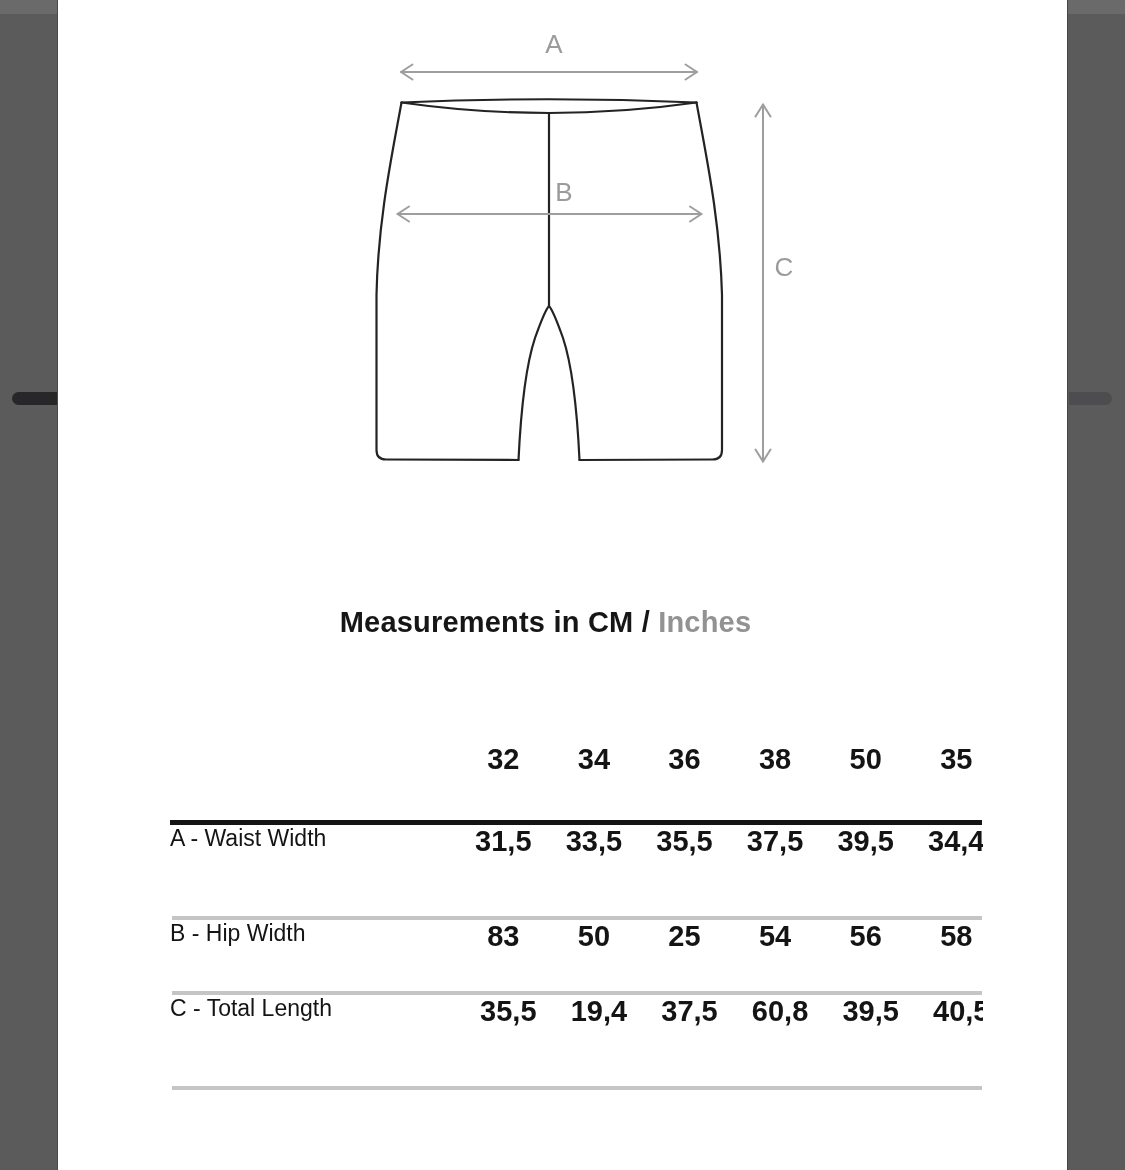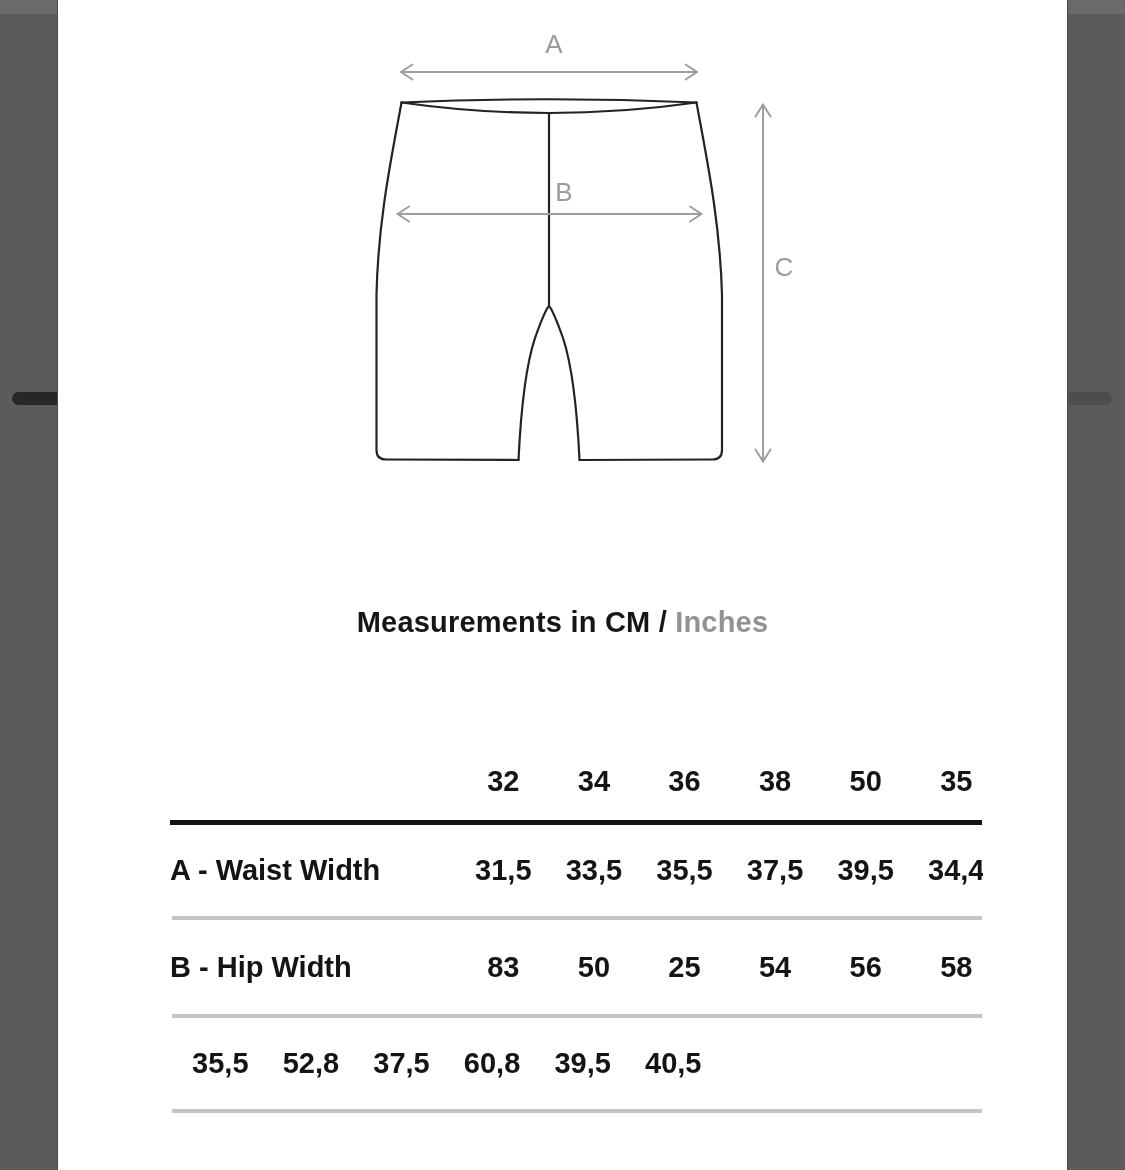--- a/index.html
+++ b/index.html
@@ -21,35 +21,35 @@
   .edge-bar.left{left:12px;width:45px;background:#27272a;border-radius:7px 0 0 7px;}
   .edge-bar.right{left:1069px;width:43px;background:#4d4d4f;border-radius:0 7px 7px 0;}
   .diagram{position:absolute;left:0;top:0;width:1125px;height:500px;z-index:4;}
   .diagram text{
     font-family:"Liberation Sans","DejaVu Sans",sans-serif;
     font-size:26px;fill:#9b9b9b;text-anchor:middle;
   }
   .outline{stroke:#232326;stroke-width:2.2;fill:none;stroke-linecap:round;stroke-linejoin:round;}
   .arrow{stroke:#9e9e9e;stroke-width:2;fill:none;stroke-linecap:round;stroke-linejoin:round;}
   .heading{
-    position:absolute;left:57px;top:606px;width:1011px;z-index:4;
+    position:absolute;left:40px;top:606px;width:1011px;z-index:4;
     text-align:center;font-size:29px;font-weight:700;color:#161616;
     letter-spacing:0.2px;
   }
   .heading .muted{color:#929292;}
   .size-table{
     position:absolute;left:170px;top:743px;width:813px;z-index:4;
     overflow:hidden;color:#141414;
   }
-  .t-row{display:flex;align-items:center;}
+  .t-row{display:flex;align-items:flex-start;}
   .t-header{height:77px;}
   .t-body{height:91px;}
-  .t-body.mid{height:94px;}
+  .t-body.mid{height:71px;}
   .t-label{
-    flex:0 0 auto;width:288px;font-size:29px;font-weight:700;
+    flex:0 0 auto;width:288px;font-size:23px;font-weight:400;
     white-space:nowrap;
   }
   .t-cell{
     flex:0 0 auto;width:90.6px;text-align:center;
     font-size:29px;font-weight:700;white-space:nowrap;
   }
   .row-shift .t-cell{transform:translateX(5px);}
   .rule-dark{height:5px;background:#141414;width:812px;}
   .rule-light{height:4px;background:#c5c5c5;width:810px;margin-left:2px;}
 </style>
@@ -132,22 +132,23 @@
       <div class="t-cell">50</div>
       <div class="t-cell">25</div>
       <div class="t-cell">54</div>
       <div class="t-cell">56</div>
       <div class="t-cell">58</div>
     </div>
 
     <div class="rule-light"></div>
 
     <div class="t-row t-body row-shift">
+      <div class="t-label">C - Total Length</div>
       <div class="t-cell">35,5</div>
-      <div class="t-cell">52,8</div>
+      <div class="t-cell">19,4</div>
       <div class="t-cell">37,5</div>
       <div class="t-cell">60,8</div>
       <div class="t-cell">39,5</div>
       <div class="t-cell">40,5</div>
     </div>
 
     <div class="rule-light"></div>
 
   </div>
 </div>

